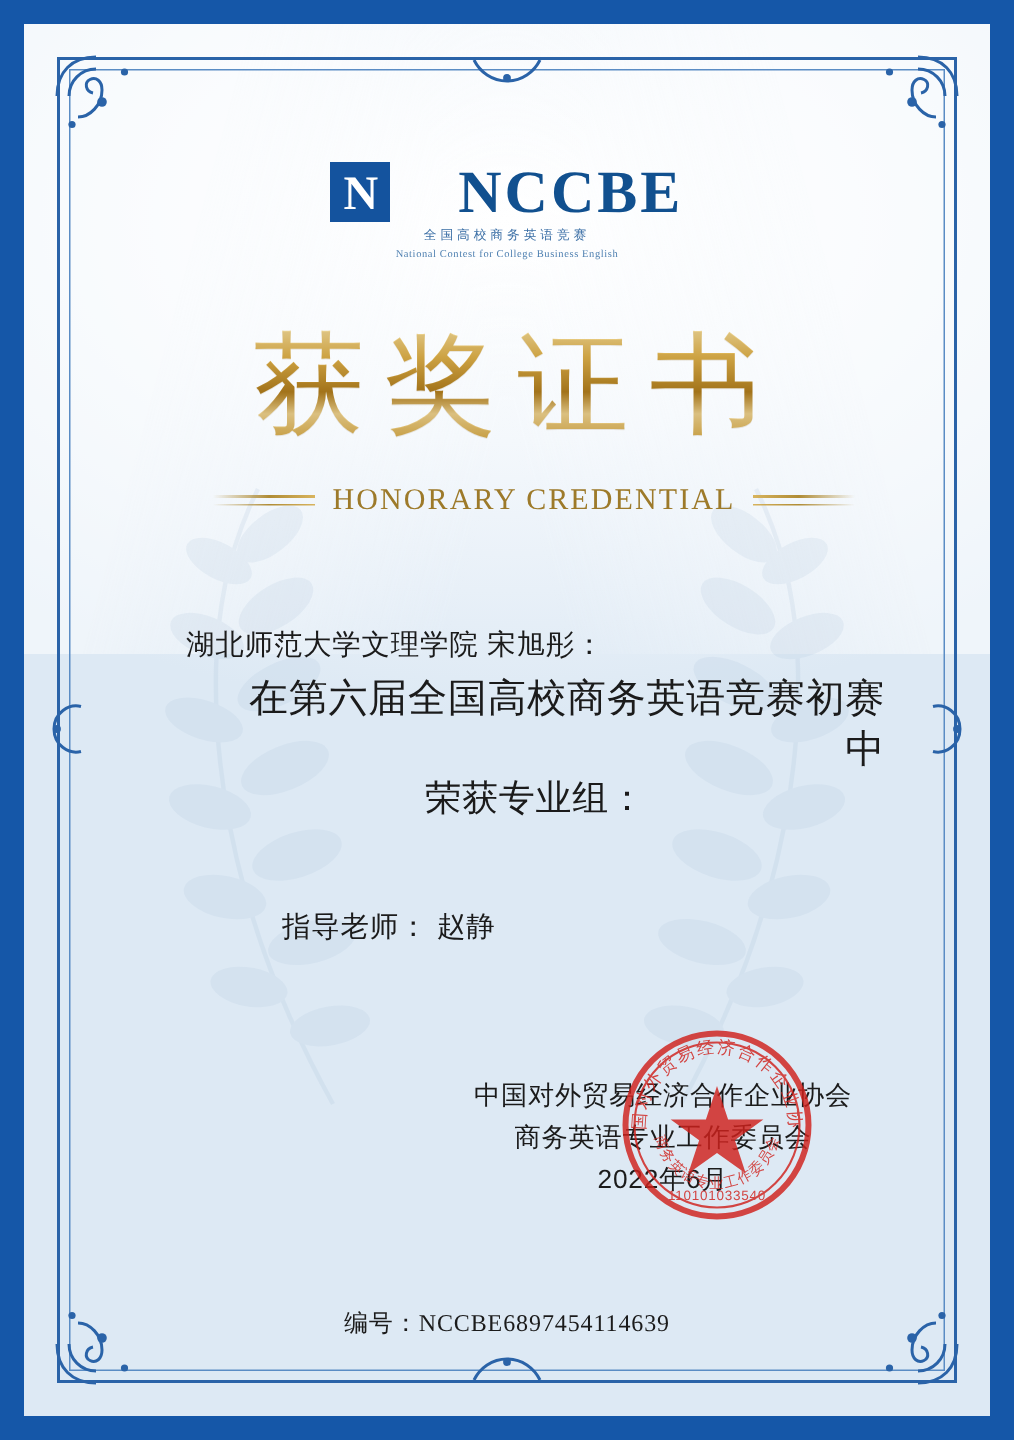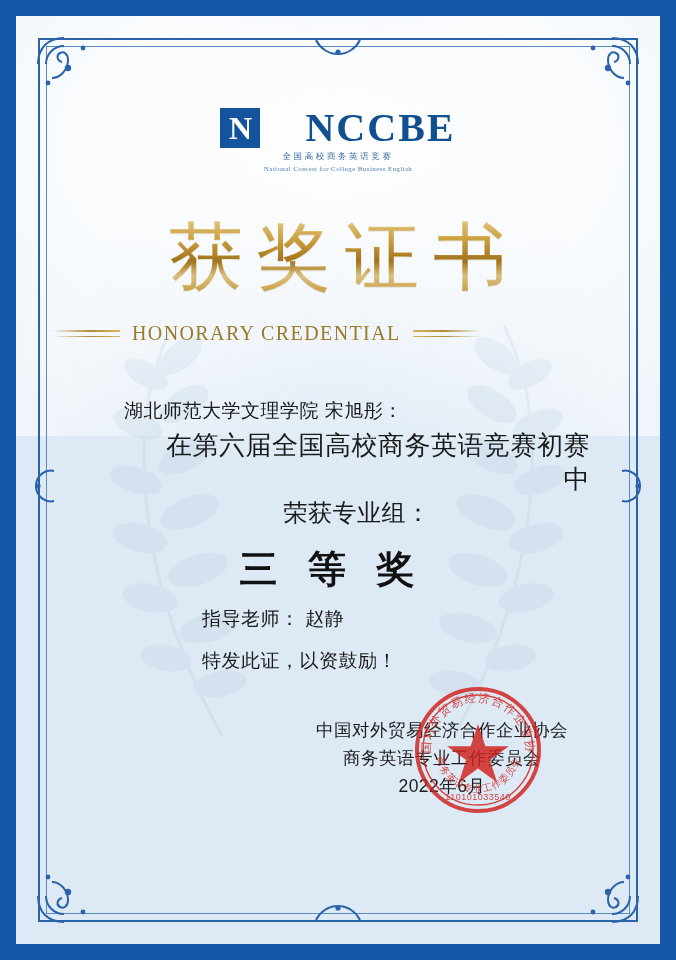--- a/index.html
+++ b/index.html
@@ -172,20 +172,21 @@
     -webkit-text-fill-color: transparent;
     text-shadow: 0 1px 0 rgba(120,80,10,.12);
   }
 
   .subtitle-row {
     position: absolute;
     left: 0; right: 0;
     top: 306px;
     display: flex;
     align-items: center;
+    justify-content: center;
     gap: 12px;
     margin-left: 36px;
   }
   .sub-line {
     width: 68px;
     height: 7px;
     position: relative;
   }
   .sub-line::before, .sub-line::after {
     content: "";
@@ -213,20 +214,21 @@
     left: 108px;
     right: 70px;
     top: 378px;
     font-family: "Liberation Sans", sans-serif;
     color: #1b1b1b;
   }
   .line-1 {
     font-size: 19px;
     line-height: 34px;
     letter-spacing: .5px;
+    margin-top: 20px;
   }
   .line-2 {
     font-size: 26px;
     line-height: 34px;
     letter-spacing: .5px;
     padding-left: 38px;
     text-align: right;
   }
   .line-3 {
     font-size: 24px;
@@ -247,21 +249,20 @@
   }
   .teacher-block {
     position: absolute;
     left: 172px;
     top: 582px;
     font-family: "Liberation Sans", sans-serif;
     font-size: 19px;
     line-height: 42px;
     color: #1b1b1b;
     letter-spacing: .5px;
-    margin-left: 14px;
   }
 
   
   .sign-block {
     position: absolute;
     right: 92px;
     top: 700px;
     text-align: center;
     font-family: "Liberation Sans", sans-serif;
     font-size: 17.5px;
@@ -449,26 +450,24 @@
     <div class="subtitle-row">
       <span class="sub-line"></span>
       <span class="subtitle">HONORARY CREDENTIAL</span>
       <span class="sub-line rev"></span>
     </div>
 
     <div class="body-block">
       <div class="line-1">湖北师范大学文理学院 宋旭彤：</div>
       <div class="line-2">在第六届全国高校商务英语竞赛初赛中</div>
       <div class="line-3">荣获专业组：</div>
-      <div class="award">三 等 奖</div>
     </div>
 
     <div class="teacher-block">
       <div>指导老师： 赵静</div>
-      <div>特发此证，以资鼓励！</div>
     </div>
 
     <div class="sign-block">
       <div>中国对外贸易经济合作企业协会</div>
       <div>商务英语专业工作委员会</div>
       <div>2022年6月</div>
     </div>
 
     <div class="seal">
       <svg viewBox="0 0 132 132" width="132" height="132" xmlns="http://www.w3.org/2000/svg">
@@ -482,14 +481,15 @@
           <textPath href="#sealTop" startOffset="50%" text-anchor="middle">中国对外贸易经济合作企业协会</textPath>
         </text>
         <text font-family="Liberation Sans, sans-serif" font-size="9.5" fill="#d0211c" letter-spacing="1">
           <textPath href="#sealBot" startOffset="50%" text-anchor="middle">商务英语专业工作委员会</textPath>
         </text>
         <polygon fill="#d0211c" points="66,40 73.4,62.3 96.9,62.3 77.9,76.1 85.2,98.4 66,84.6 46.8,98.4 54.1,76.1 35.1,62.3 58.6,62.3"></polygon>
         <text x="66" y="116" text-anchor="middle" font-family="Liberation Sans, sans-serif" font-size="9" fill="#d0211c" letter-spacing="0.5">110101033540</text>
       </svg>
     </div>
 
+    <div class="serial">编号：NCCBE6897454114639</div>
   </div>
 </div>
 
 </body></html>

